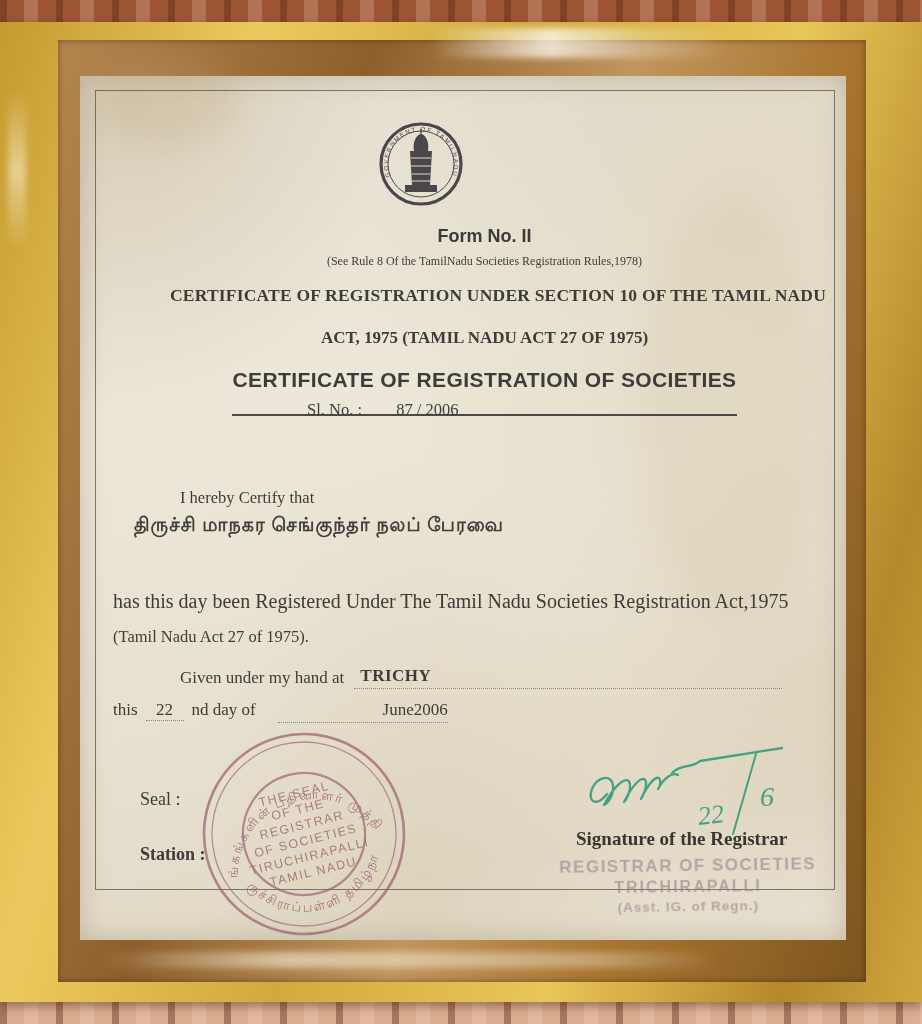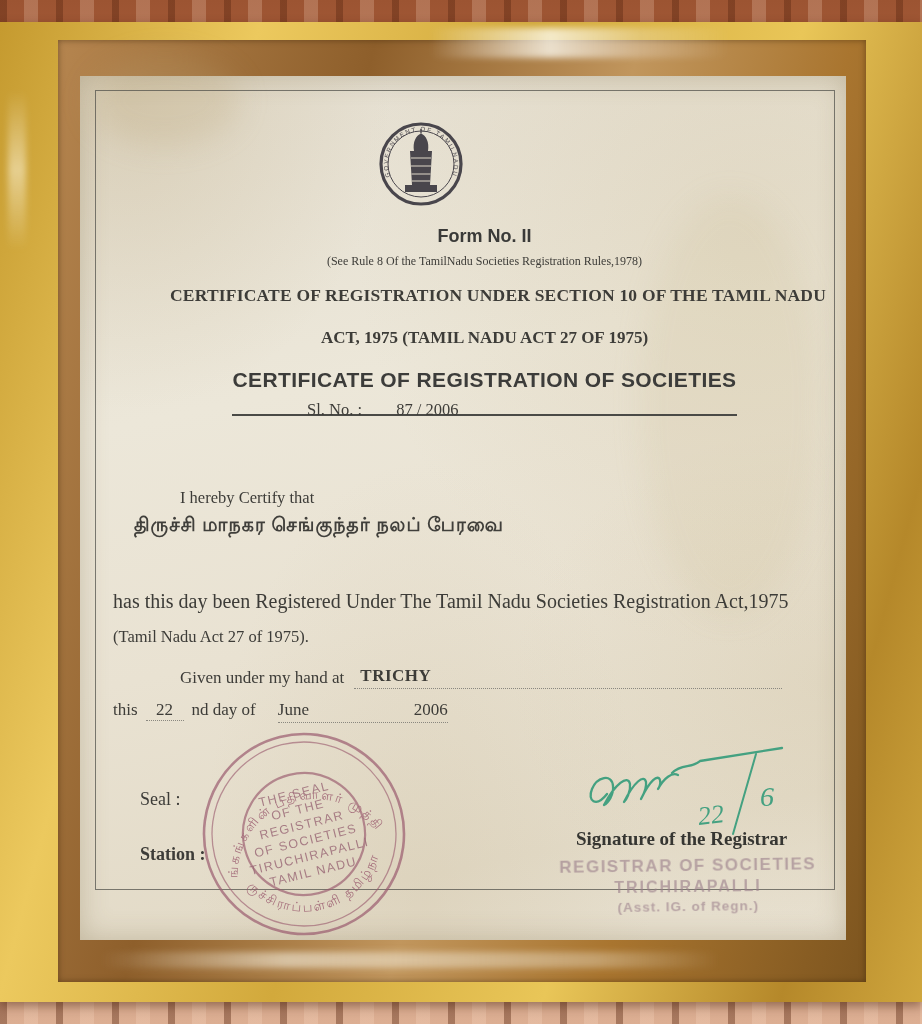--- a/index.html
+++ b/index.html
@@ -66,21 +66,21 @@
   .reg1 { top:514px; left:33px; font-size:20px; }
   .reg2 { top:551px; left:33px; font-size:16.5px; }
 
   .given-row { position:absolute; top:590px; left:100px; right:64px; display:flex; align-items:center; font-size:17px; }
   .given-label { flex:0 0 auto; }
   .place-wrap { flex:1 1 auto; margin-left:10px; border-bottom:1.5px dotted #8a8880; padding:0 0 2px 6px; }
   .place { font-weight:bold; letter-spacing:0.5px; font-size:17px; }
 
   .date-row { position:absolute; top:624px; left:33px; display:flex; align-items:baseline; font-size:17px; }
   .day-box { display:inline-block; width:38px; text-align:center; border-bottom:1.5px dotted #8a8880; margin:0 8px; }
-  .monthyear-box { display:inline-flex; width:170px; justify-content:space-between; border-bottom:1.5px dotted #8a8880; margin-left:22px; padding-bottom:2px; }
+  .monthyear-box { display:inline-flex; width:170px; justify-content:flex-end; border-bottom:1.5px dotted #8a8880; margin-left:22px; padding-bottom:2px; }
 
   .seal-label { top:713px; left:60px; font-size:18px; font-weight:normal; }
   .station-label { top:768px; left:60px; font-size:18px; font-weight:bold; }
 
   .round-seal { position:absolute; left:118px; top:652px; width:212px; height:212px;
     transform:rotate(-14deg); opacity:0.82; }
 
   .green-sign { position:absolute; left:503px; top:666px; width:220px; height:100px; }
 
   .sig-caption { top:752px; left:496px; font-size:19px; font-weight:bold; color:#363632; }

